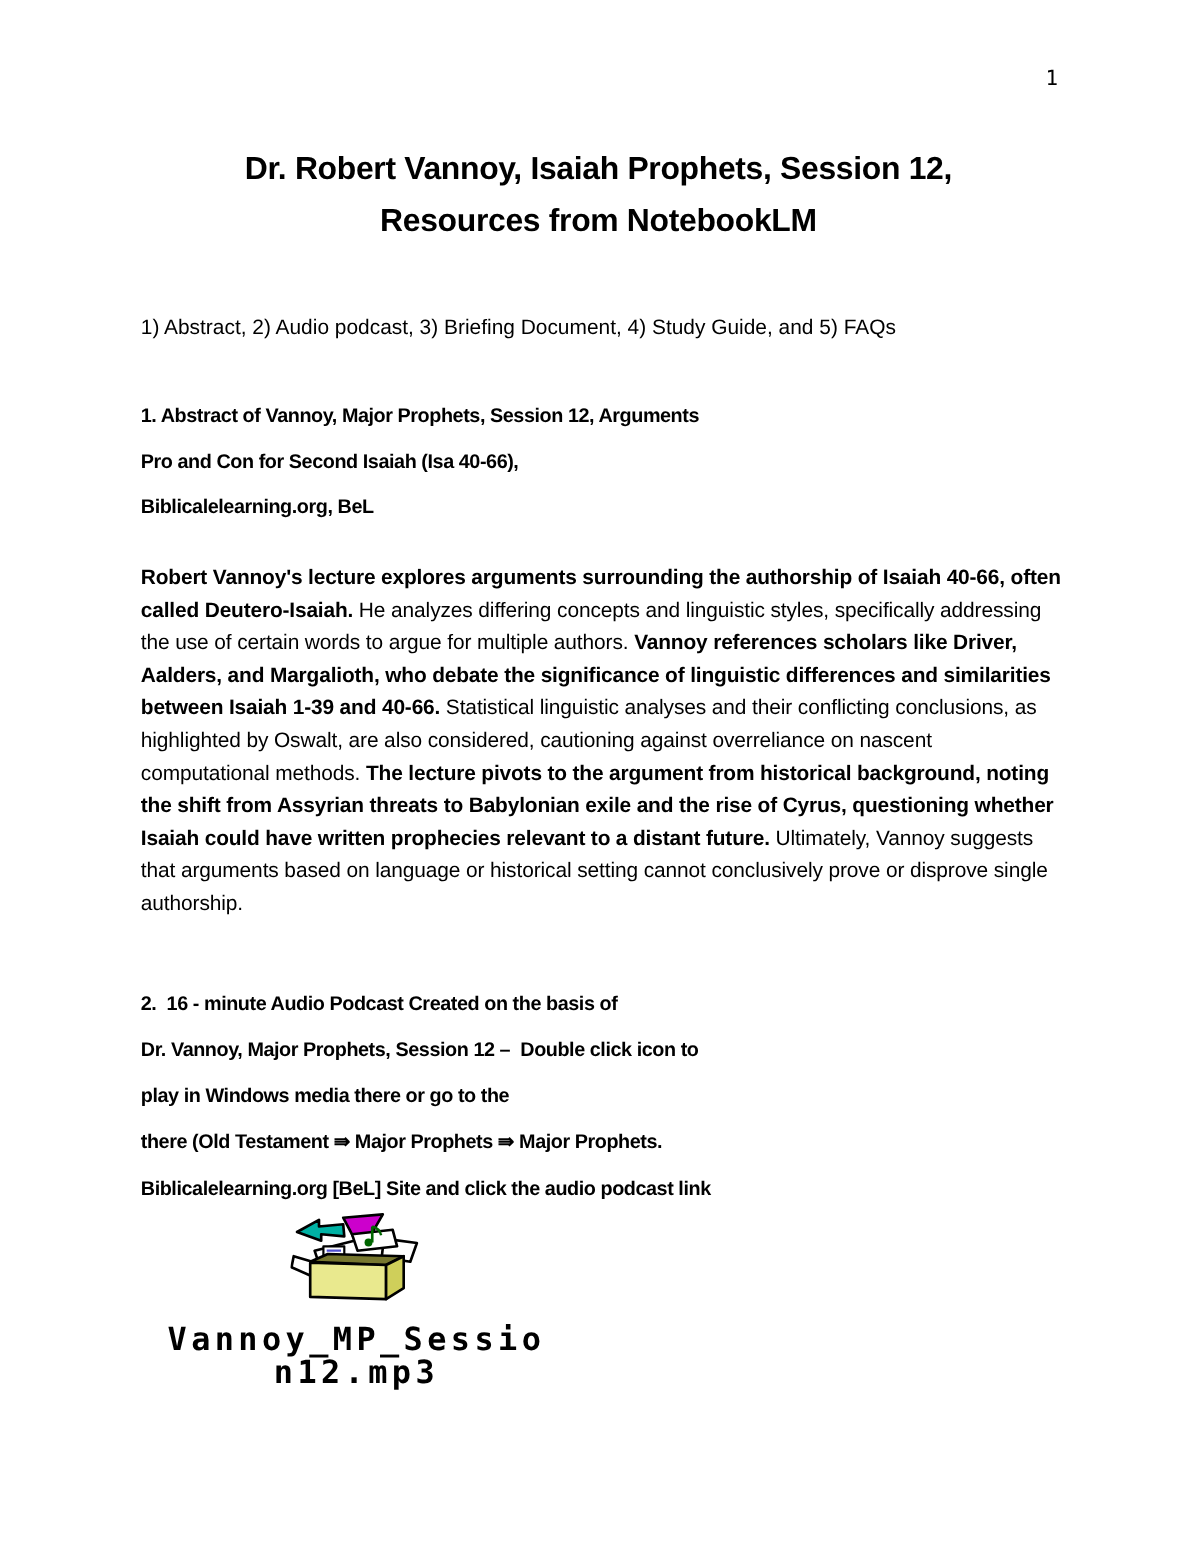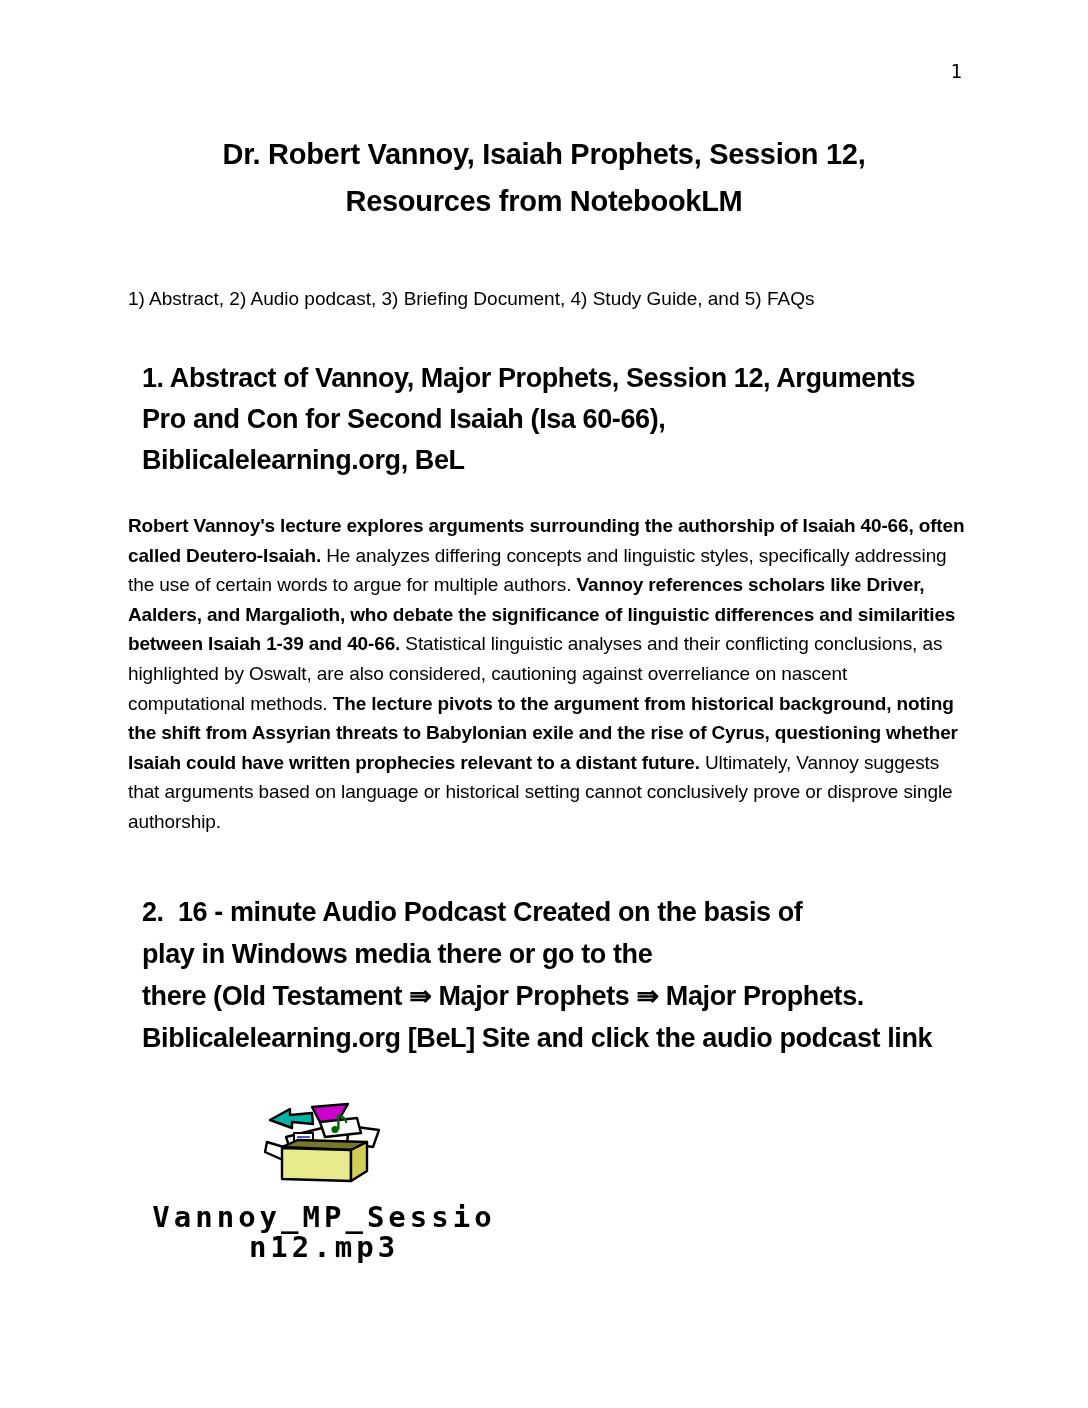--- a/index.html
+++ b/index.html
@@ -28,23 +28,23 @@
     letter-spacing: -0.3px;
   }
 
   .subtitle {
     position: absolute; top: 284px; left: 128px; width: 840px;
     font-size: 19px;
     line-height: 29px;
   }
 
   .section-heading {
-    position: absolute; left: 142px; width: 860px;
+    position: absolute; left: 128px; width: 860px;
     font-weight: bold;
-    font-size: 27px;
+    font-size: 18px;
     letter-spacing: -0.4px;
   }
   .section-heading .h-line { white-space: pre; }
   .h1 { top: 358px; line-height: 41px; }
   .h2 { top: 891px; line-height: 42px; }
 
   .para {
     position: absolute; top: 511px; left: 128px; width: 838px;
     font-size: 19px;
     line-height: 29.6px;
@@ -82,28 +82,29 @@
 
   <div class="doc-title">
     <div class="t-line">Dr. Robert Vannoy, Isaiah Prophets, Session 12,</div>
     <div class="t-line">Resources from NotebookLM</div>
   </div>
 
   <div class="subtitle">1) Abstract, 2) Audio podcast, 3) Briefing Document, 4) Study Guide, and 5) FAQs</div>
 
   <div class="section-heading h1">
     <div class="h-line">1. Abstract of Vannoy, Major Prophets, Session 12, Arguments</div>
-    <div class="h-line">Pro and Con for Second Isaiah (Isa 60-66),</div>
+    <div class="h-line">Pro and Con for Second Isaiah (Isa 40-66),</div>
     <div class="h-line">Biblicalelearning.org, BeL</div>
   </div>
 
   <div class="para"><b>Robert Vannoy's lecture explores arguments surrounding the authorship of Isaiah 40-66, often called Deutero-Isaiah. </b><span>He analyzes differing concepts and linguistic styles, specifically addressing the use of certain words to argue for multiple authors. </span><b>Vannoy references scholars like Driver, Aalders, and Margalioth, who debate the significance of linguistic differences and similarities between Isaiah 1-39 and 40-66. </b><span>Statistical linguistic analyses and their conflicting conclusions, as highlighted by Oswalt, are also considered, cautioning against overreliance on nascent computational methods. </span><b>The lecture pivots to the argument from historical background, noting the shift from Assyrian threats to Babylonian exile and the rise of Cyrus, questioning whether Isaiah could have written prophecies relevant to a distant future. </b><span>Ultimately, Vannoy suggests that arguments based on language or historical setting cannot conclusively prove or disprove single authorship.</span></div>
 
   <div class="section-heading h2">
     <div class="h-line">2.  16 - minute Audio Podcast Created on the basis of</div>
+    <div class="h-line">Dr. Vannoy, Major Prophets, Session 12 –  Double click icon to</div>
     <div class="h-line">play in Windows media there or go to the</div>
     <div class="h-line">there (Old Testament ⇛ Major Prophets ⇛ Major Prophets.</div>
     <div class="h-line">Biblicalelearning.org [BeL] Site and click the audio podcast link</div>
   </div>
 
   <div class="attachment">
     <svg class="pkg-icon" width="120" height="82" viewBox="0 0 120 82" aria-hidden="true">
 
       <polygon class="shape" points="3,40 23,46 19,58 1,50" fill="#ffffff"></polygon>
 

